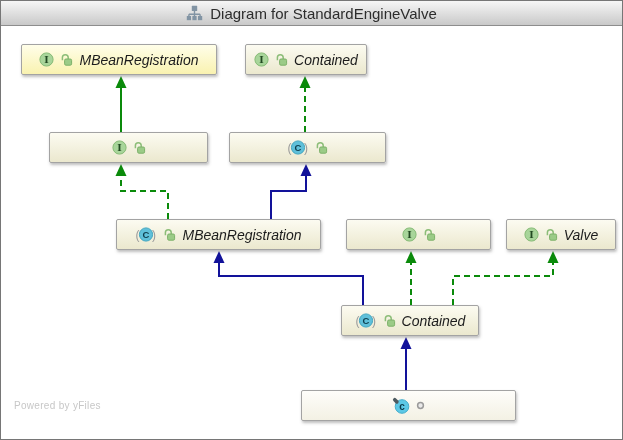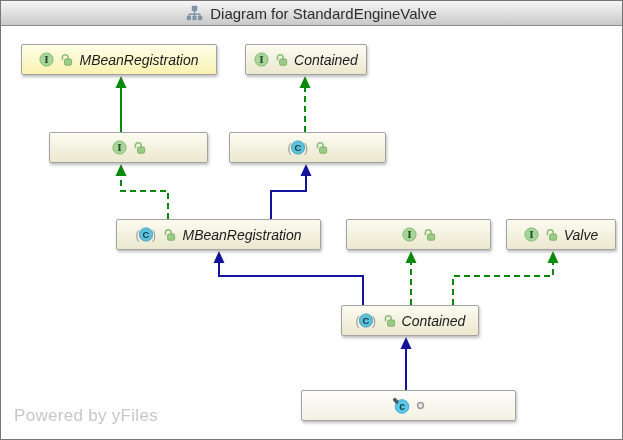--- a/index.html
+++ b/index.html
@@ -22,22 +22,22 @@
     display:flex;align-items:center;justify-content:center;gap:6px;
     border:1px solid #a3a3a3;border-radius:2px;
     box-shadow:1px 2px 3px rgba(110,110,110,.45);
   }
   .fill-yellow{background:linear-gradient(#fffee9,#f9f2b0);}
   .fill-cream{background:linear-gradient(#fcfbf1,#ebe8ce);}
   .fill-light{background:linear-gradient(#fefdfa,#f3f1e4);}
   .node-label{font-size:14px;color:#1c1c1c;white-space:nowrap;font-style:italic;}
   .type-icon,.vis-icon{display:flex;align-items:center;}
   .watermark{
-    position:absolute;left:13px;bottom:13px;z-index:3;
-    font-size:17px;color:#c7c7c7;letter-spacing:.3px;
+    position:absolute;left:13px;bottom:28px;z-index:3;
+    font-size:10px;color:#c7c7c7;letter-spacing:.3px;
   }
 </style>
 </head>
 <body>
 
 <div class="window">
   <div class="titlebar">
     <span class="title-icon">
       <svg width="17" height="16" viewBox="0 0 17 16">
         <rect x="5.8" y="0.8" width="5.4" height="5.2" rx="0.6" fill="#8294a4"></rect>

